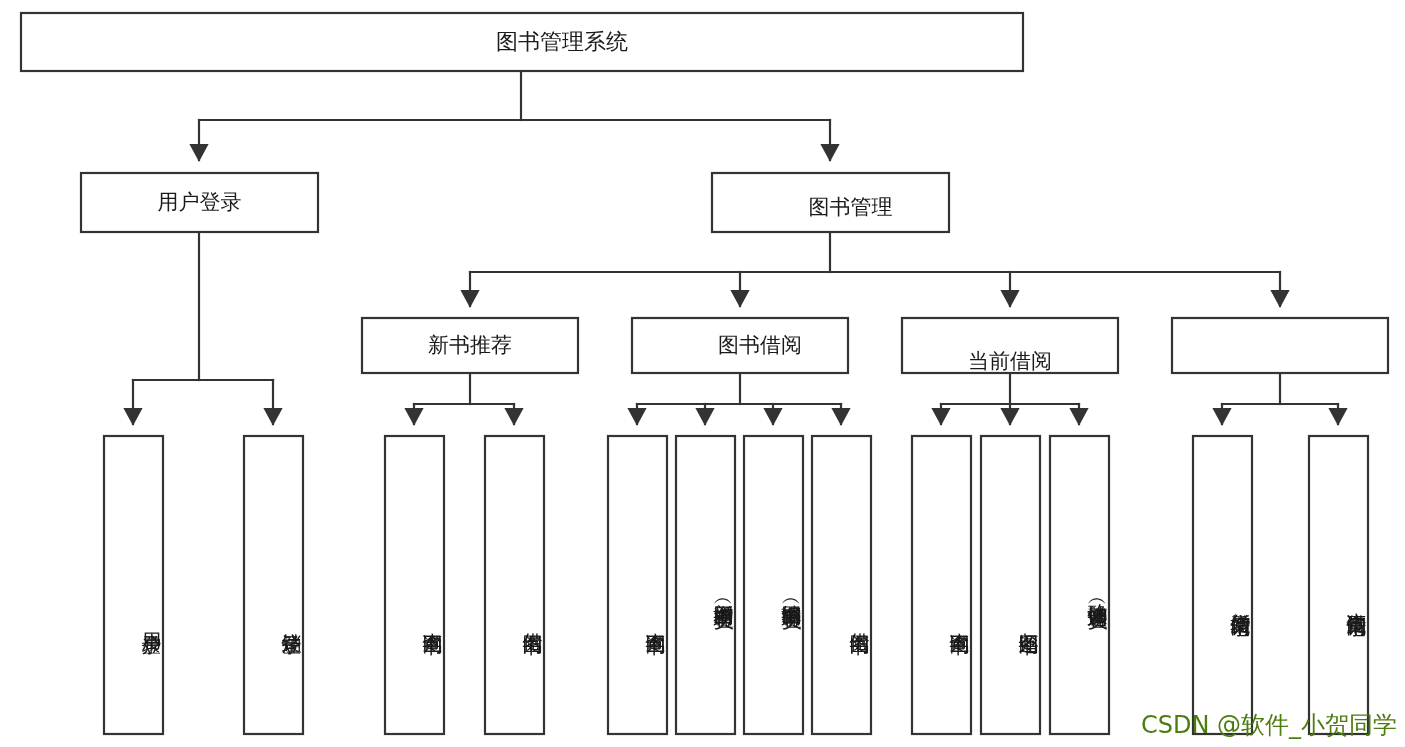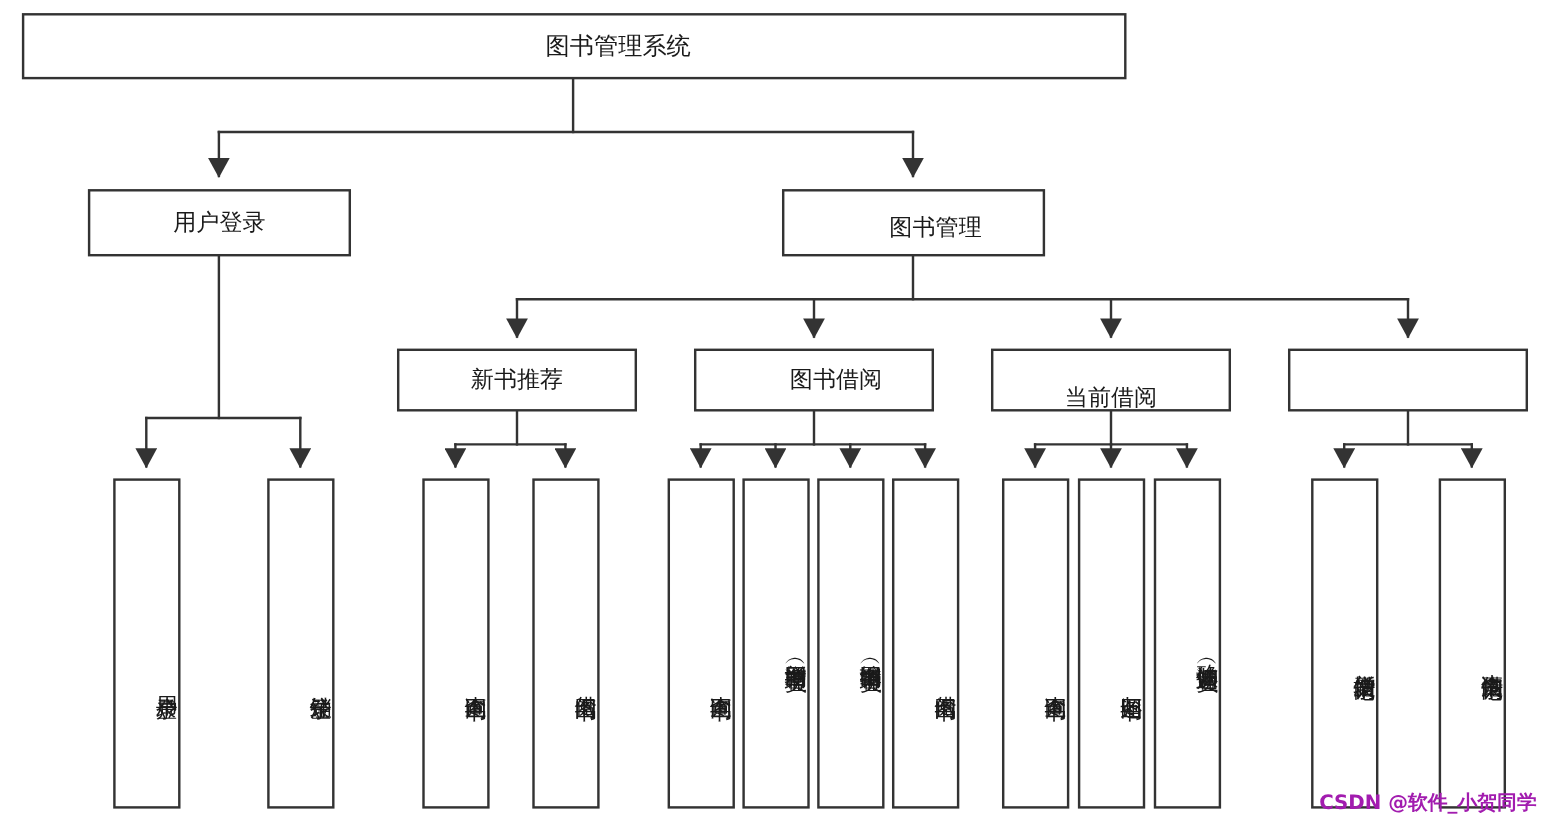--- a/index.html
+++ b/index.html
@@ -68,25 +68,24 @@
     letter-spacing: 1px;
     align-items: flex-start;
     justify-content: center;
     padding-top: 6px;
     box-sizing: border-box;
   }
   .watermark {
     position: absolute;
     right: 8px;
     bottom: 6px;
-    font-size: 18px;
-    color: #a21caf;
+    font-size: 24px;
+    color: #4d7c0f;
     white-space: nowrap;
     z-index: 5;
-    font-weight: bold;
   }
 </style>
 </head>
 <body>
 
 <div id="diagram-root">
 
   <svg class="diagram-svg" viewBox="0 0 1405 747">
     <defs>
       <marker id="arrow" viewBox="0 0 12 12" refX="10" refY="6" markerWidth="9" markerHeight="9" orient="auto-start-reverse">

